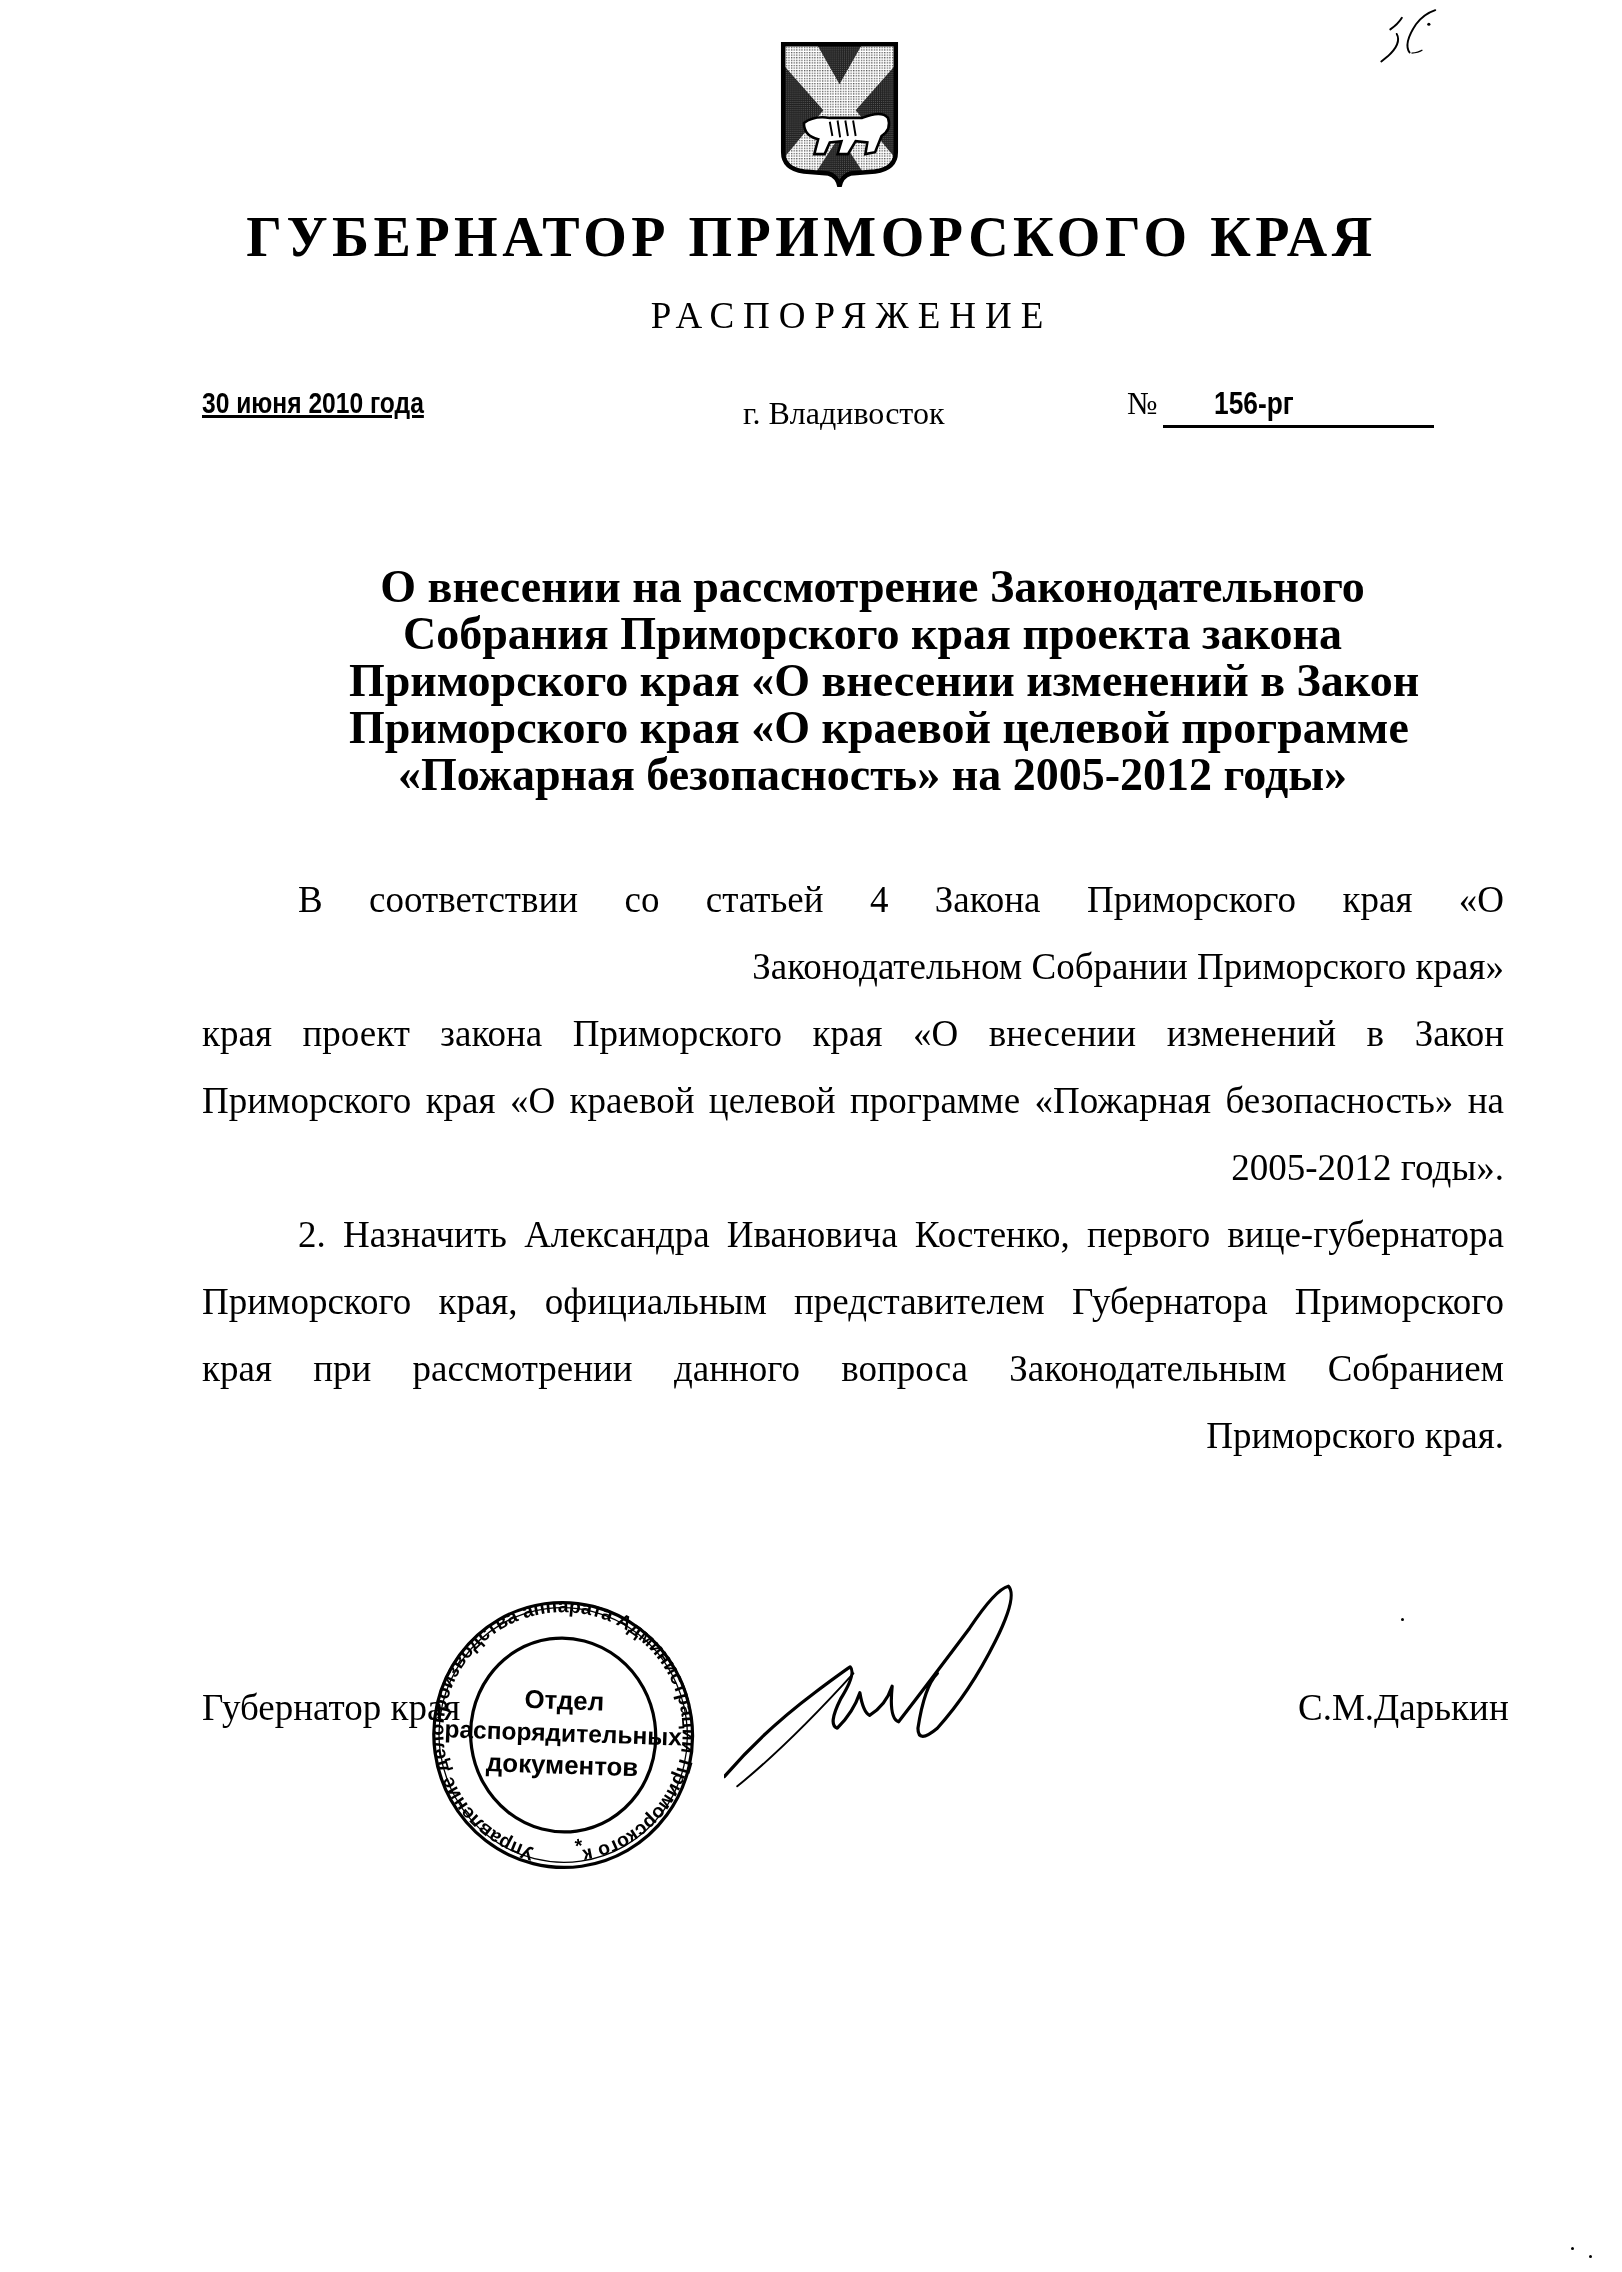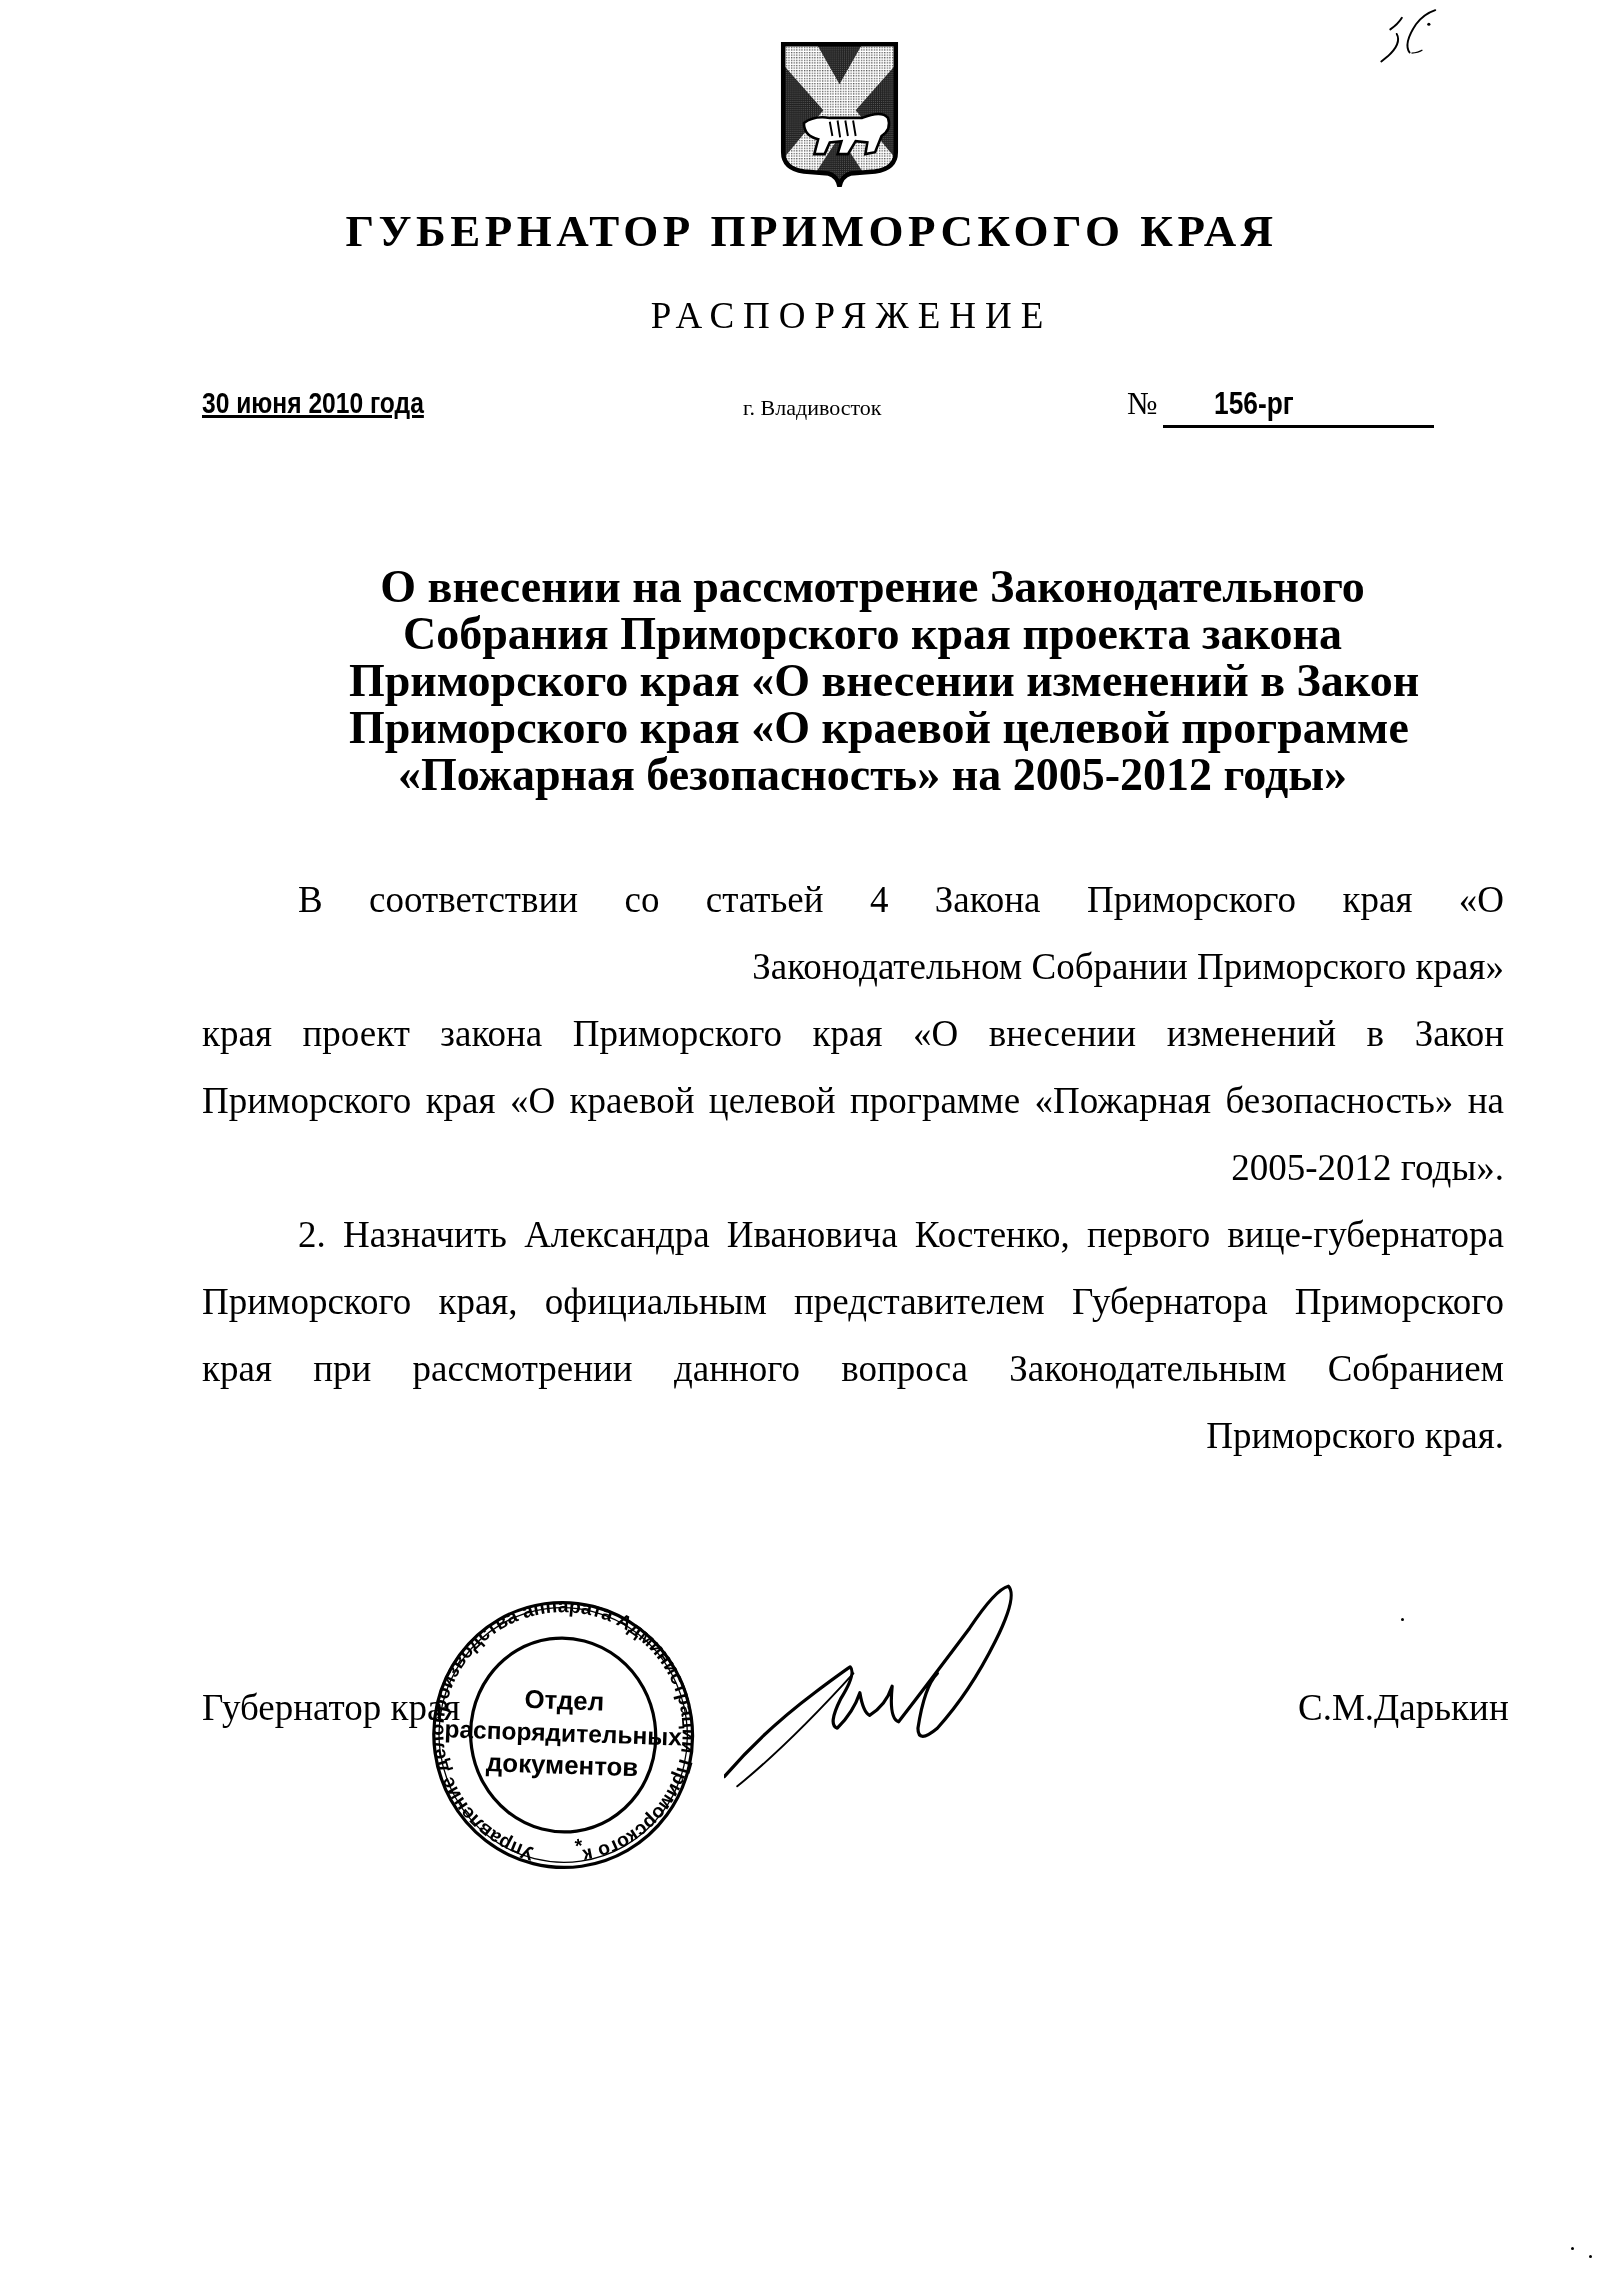--- a/index.html
+++ b/index.html
@@ -2,27 +2,27 @@
 <html style="font-size:10.3px"><head>
 <meta charset="utf-8">
 <style>
   html, body { margin: 0; padding: 0; background: #ffffff; }
   body { width: 1623px; height: 2273px; position: relative; overflow: hidden;
          font-family: "Liberation Serif", "DejaVu Serif", serif; color: #000; }
   .abs { position: absolute; }
   .handmark { left: 1376px; top: 5.2px; width: 71px; height: 61px; }
   .coat { left: 778px; top: 39px; width: 123px; height: 152px; }
   .gov-title { left: 0; width: 1623px; top: 205px; text-align: center;
-               font-size: 45px; font-weight: bold; letter-spacing: 4.5px; }
+               font-size: 56px; font-weight: bold; letter-spacing: 4.5px; }
   .doc-type { left: 0; width: 1623px; top: 294px; text-align: center;
               font-size: 37px; letter-spacing: 9px; padding-left: 40px; }
   .date { left: 202px; top: 386px; font-family: "Liberation Sans", "DejaVu Sans", sans-serif;
           font-weight: bold; font-size: 30px; text-decoration: underline; text-decoration-thickness: 2.6px;
           transform: scaleX(0.82); transform-origin: left center; }
-  .city { left: 743px; top: 395px; font-size: 22px; font-family: Liberation Serif, serif; }
+  .city { left: 743px; top: 395px; font-size: 32px; font-family: Liberation Serif, serif; }
   .num-label { left: 1127px; top: 385px; font-size: 32px; }
   .num-line { left: 1163px; top: 425px; width: 271px; height: 2.6px; background: #000; }
   .num-value { left: 1214px; top: 386px; font-family: "Liberation Sans", "DejaVu Sans", sans-serif;
                font-weight: bold; font-size: 31px; transform: scaleX(0.85); transform-origin: left center; }
   .subject { left: 349px; width: 1047px; top: 563px; text-align: center;
              font-size: 46px; font-weight: bold; line-height: 47px; }
   .subject div { white-space: nowrap; }
   .body { left: 202px; width: 1302px; top: 866px; font-size: 37px; line-height: 67px; }
   .line-j { display: block; text-align: justify; text-align-last: justify; }
   .line-l { display: block; text-align: right; }

